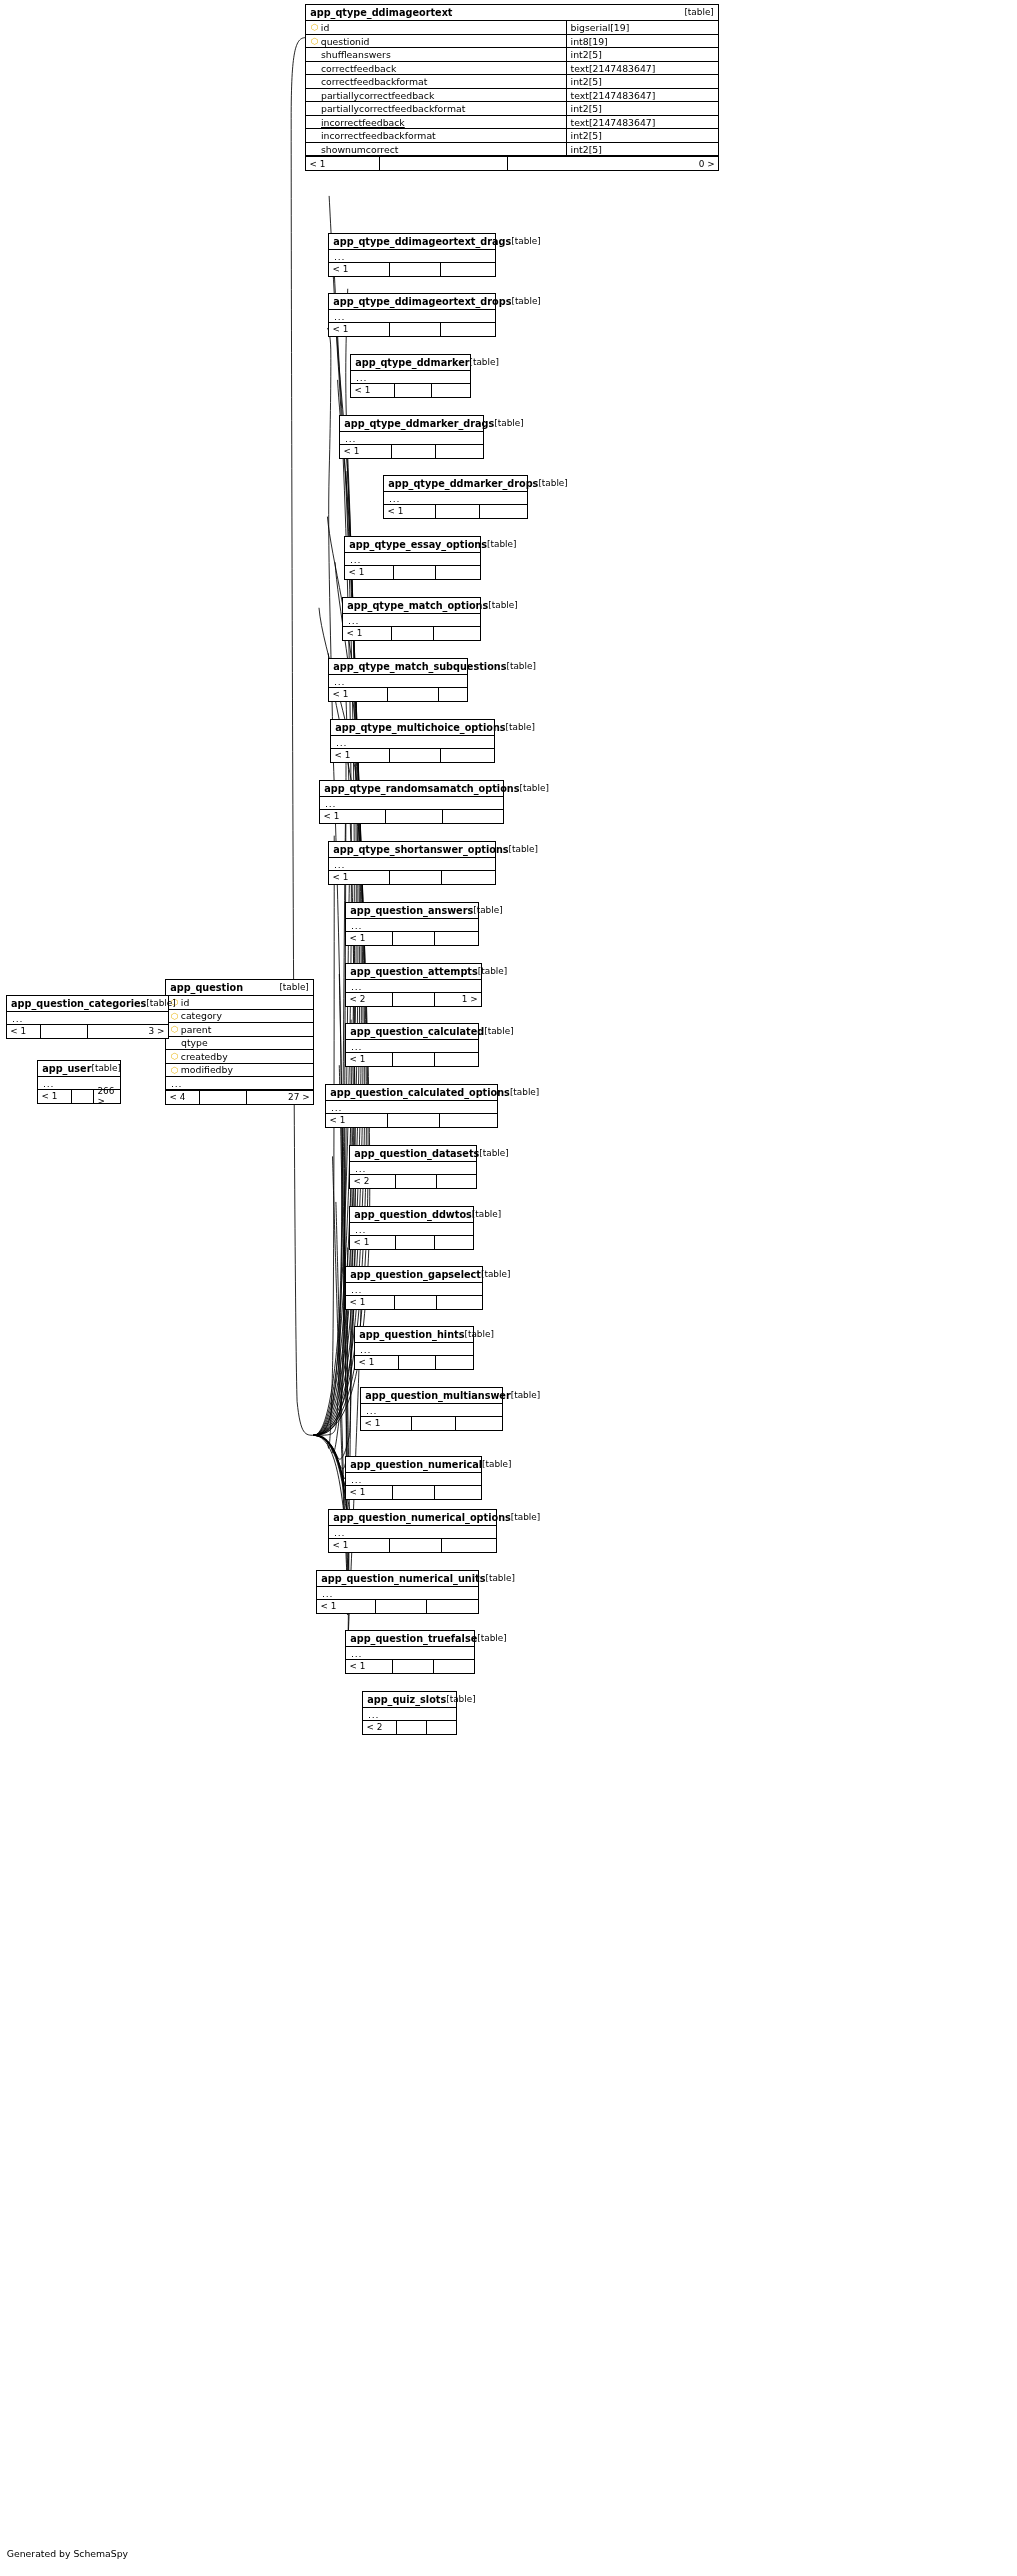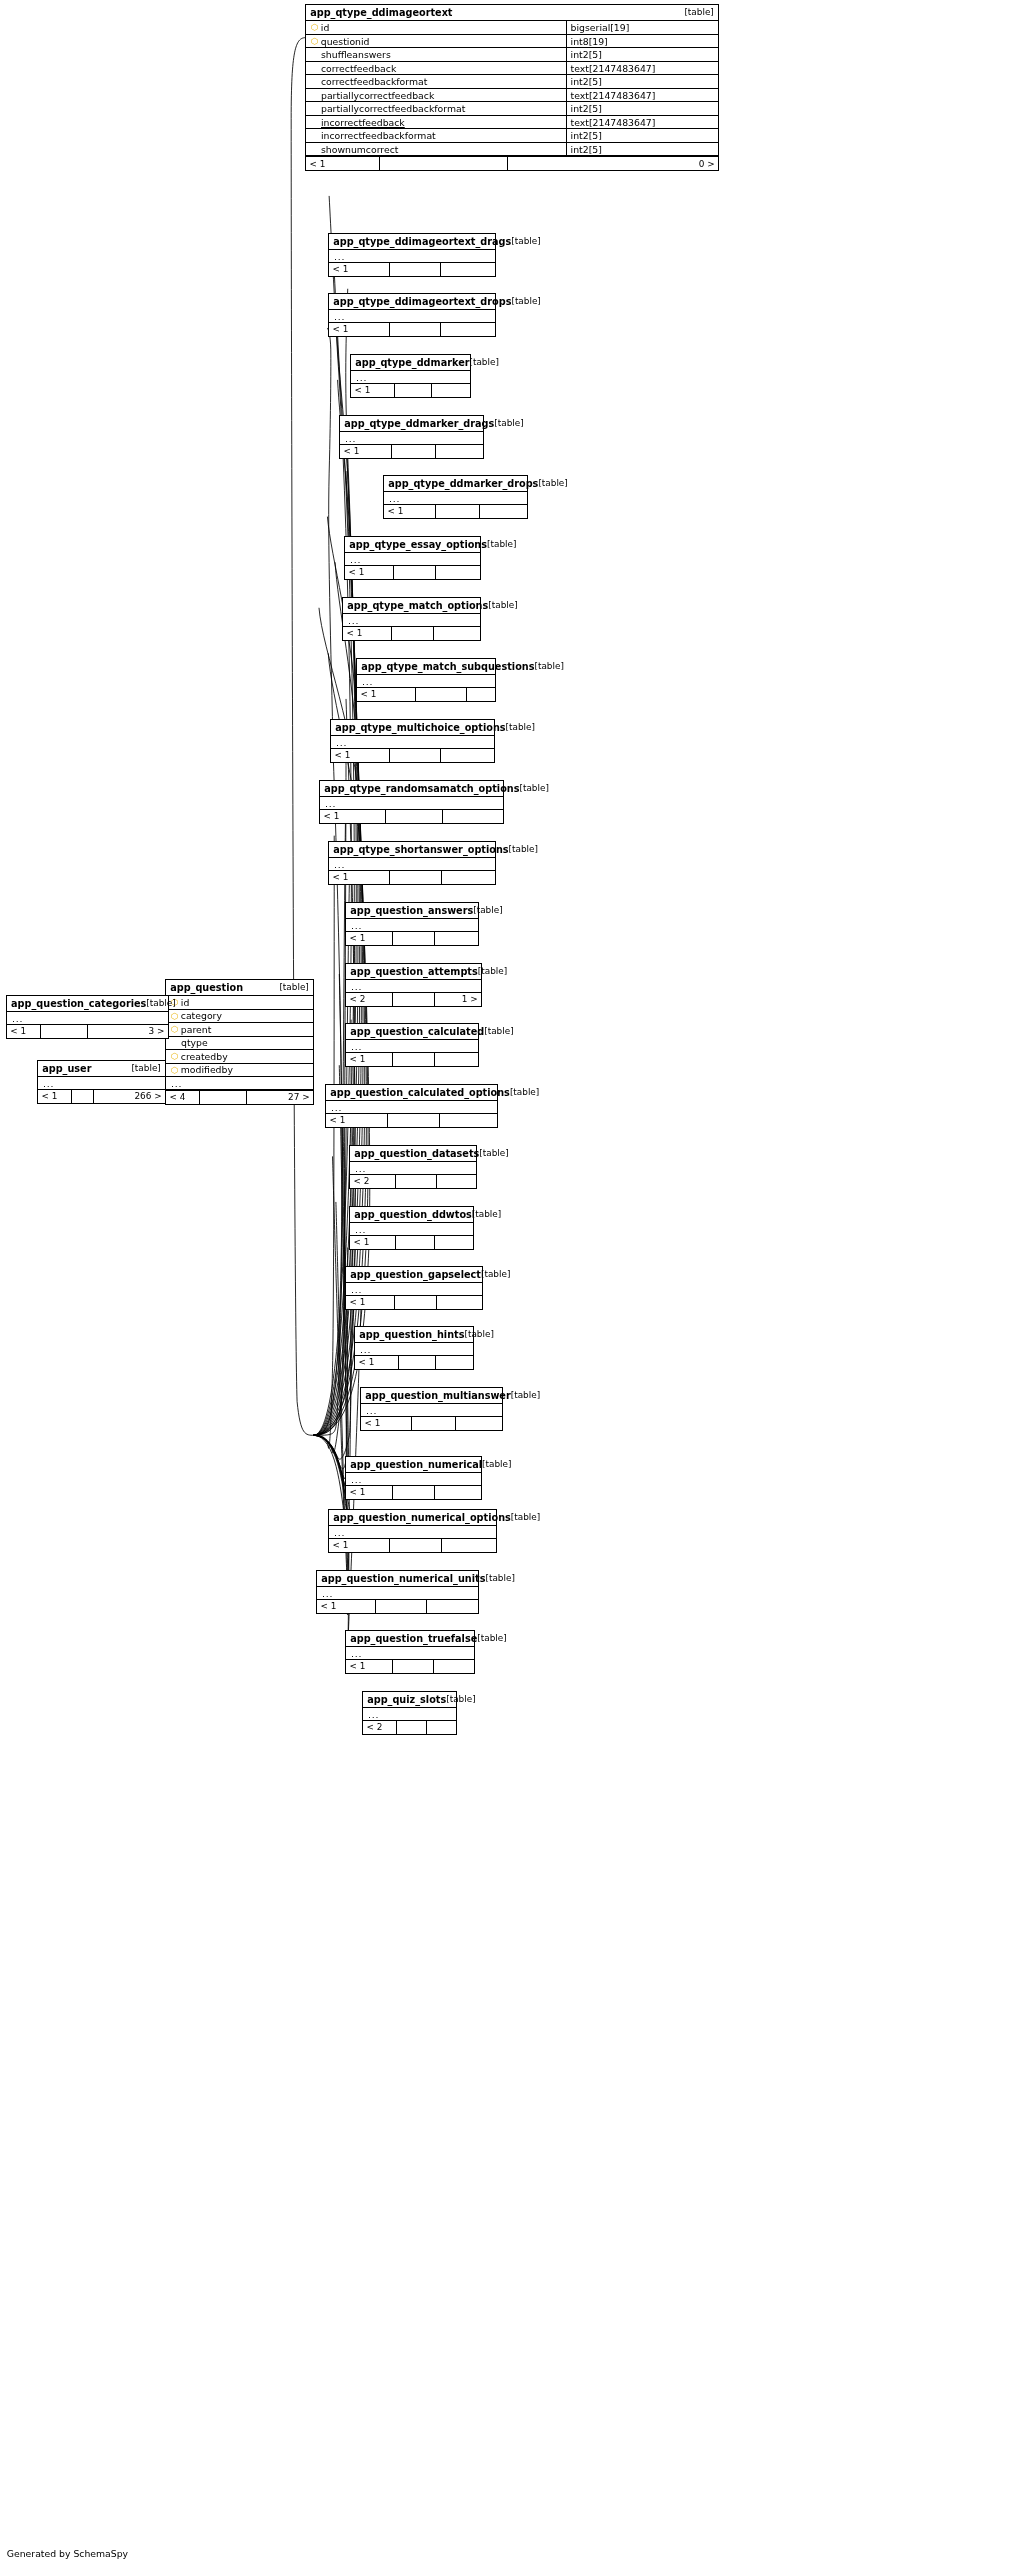--- a/index.html
+++ b/index.html
@@ -233,21 +233,21 @@
     <span class="tag">[table]</span>
   </div>
   <div class="ellipsis-row" style="border-bottom:0.8px solid #000;">...</div>
   <div class="footer-row" style="border-top:none;">
     <span class="fcell footer-left" style="width:34px;">&lt; 1</span>
     <span class="fcell" style="width:47px;"></span>
     <span class="fcell footer-right" style="flex:1;">3 &gt;</span>
   </div>
 </div>
 
-<div class="table-box" style="left:37px;top:1060px;width:129px;">
+<div class="table-box" style="left:37px;top:1060px;width:84px;">
   <div class="tb-title">
     <span>app_user</span>
     <span class="tag">[table]</span>
   </div>
   <div class="ellipsis-row" style="border-bottom:0.8px solid #000;">...</div>
   <div class="footer-row" style="border-top:none;">
     <span class="fcell footer-left" style="width:34px;">&lt; 1</span>
     <span class="fcell" style="width:22px;"></span>
     <span class="fcell footer-right" style="flex:1;">266 &gt;</span>
   </div>
@@ -337,21 +337,21 @@
       <span class="tag">[table]</span>
     </div>
   <div class="ellipsis-row" style="border-bottom:0.8px solid #000;">...</div>
   <div class="footer-row" style="border-top:none;">
     <span class="fcell footer-left" style="width:49px;">&lt; 1</span>
     <span class="fcell" style="width:42px;"></span>
     <span class="fcell" style="flex:1;"></span>
   </div>
 </div>
 
-<div class="table-box" style="left:328px;top:658px;width:140px;margin-left:28px;">
+<div class="table-box" style="left:328px;top:658px;width:140px;">
   <div class="tb-title">
       <span>app_qtype_match_subquestions</span>
       <span class="tag">[table]</span>
     </div>
   <div class="ellipsis-row" style="border-bottom:0.8px solid #000;">...</div>
   <div class="footer-row" style="border-top:none;">
     <span class="fcell footer-left" style="width:59px;">&lt; 1</span>
     <span class="fcell" style="width:51px;"></span>
     <span class="fcell" style="flex:1;"></span>
   </div>

